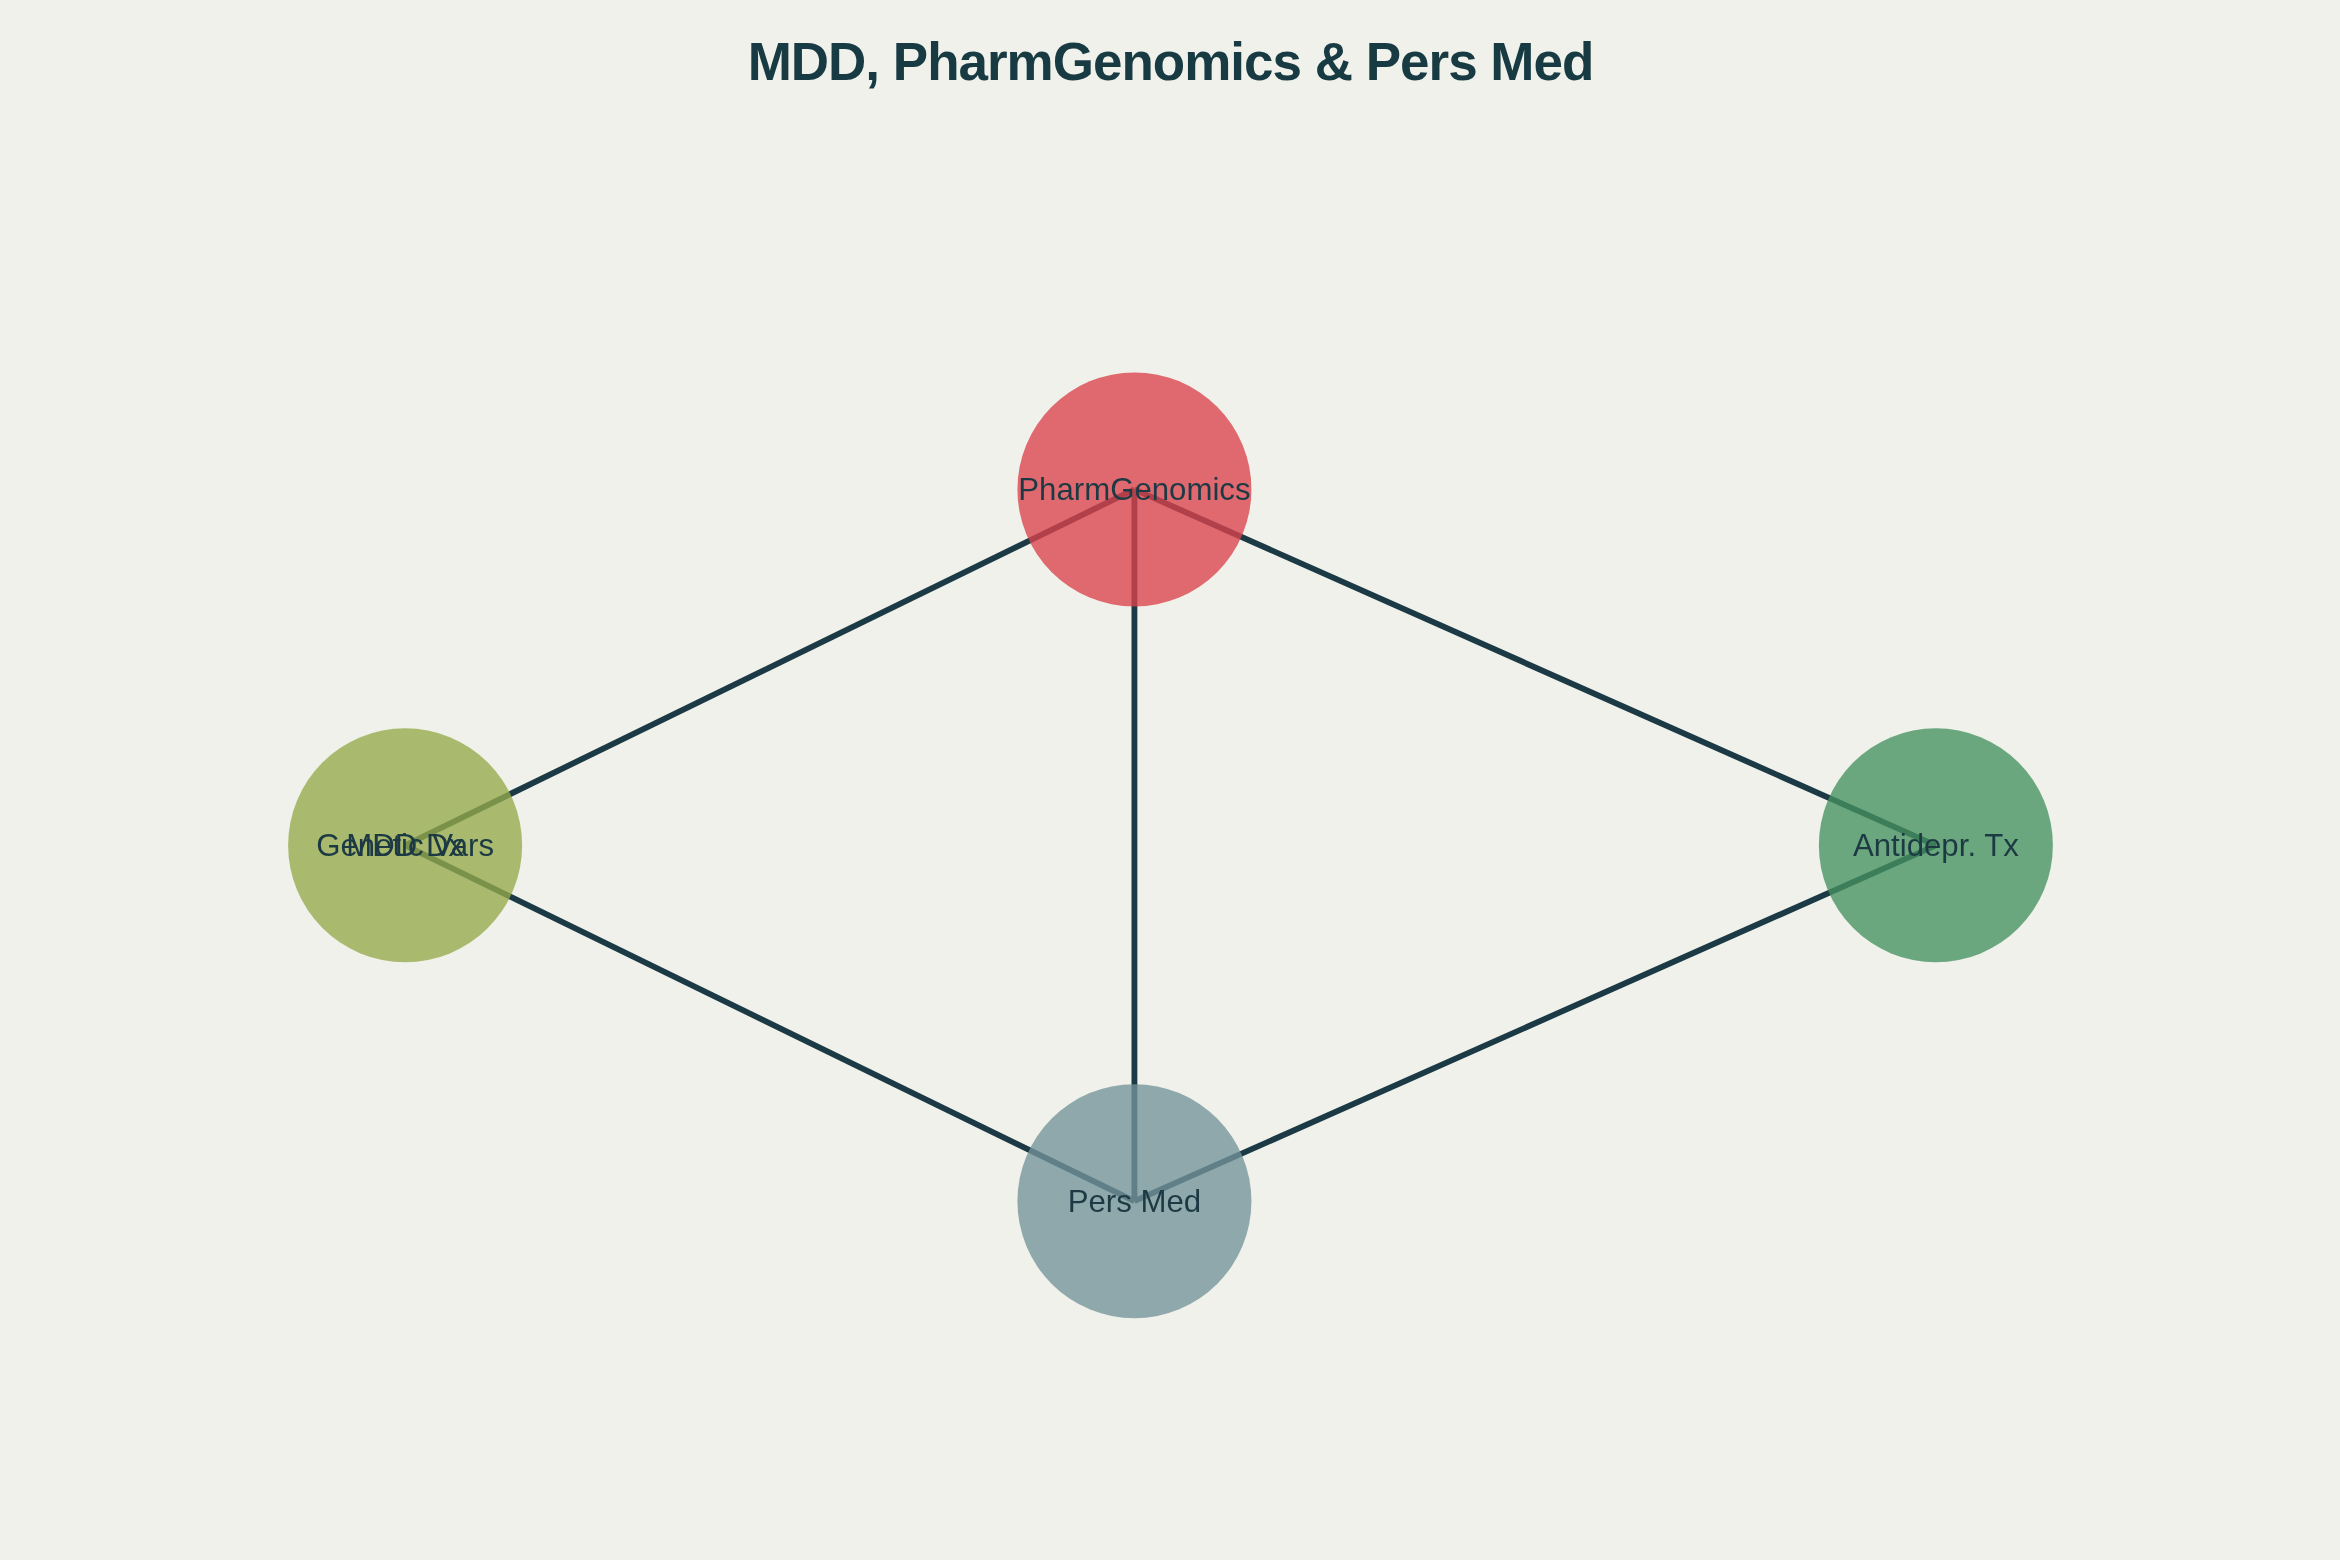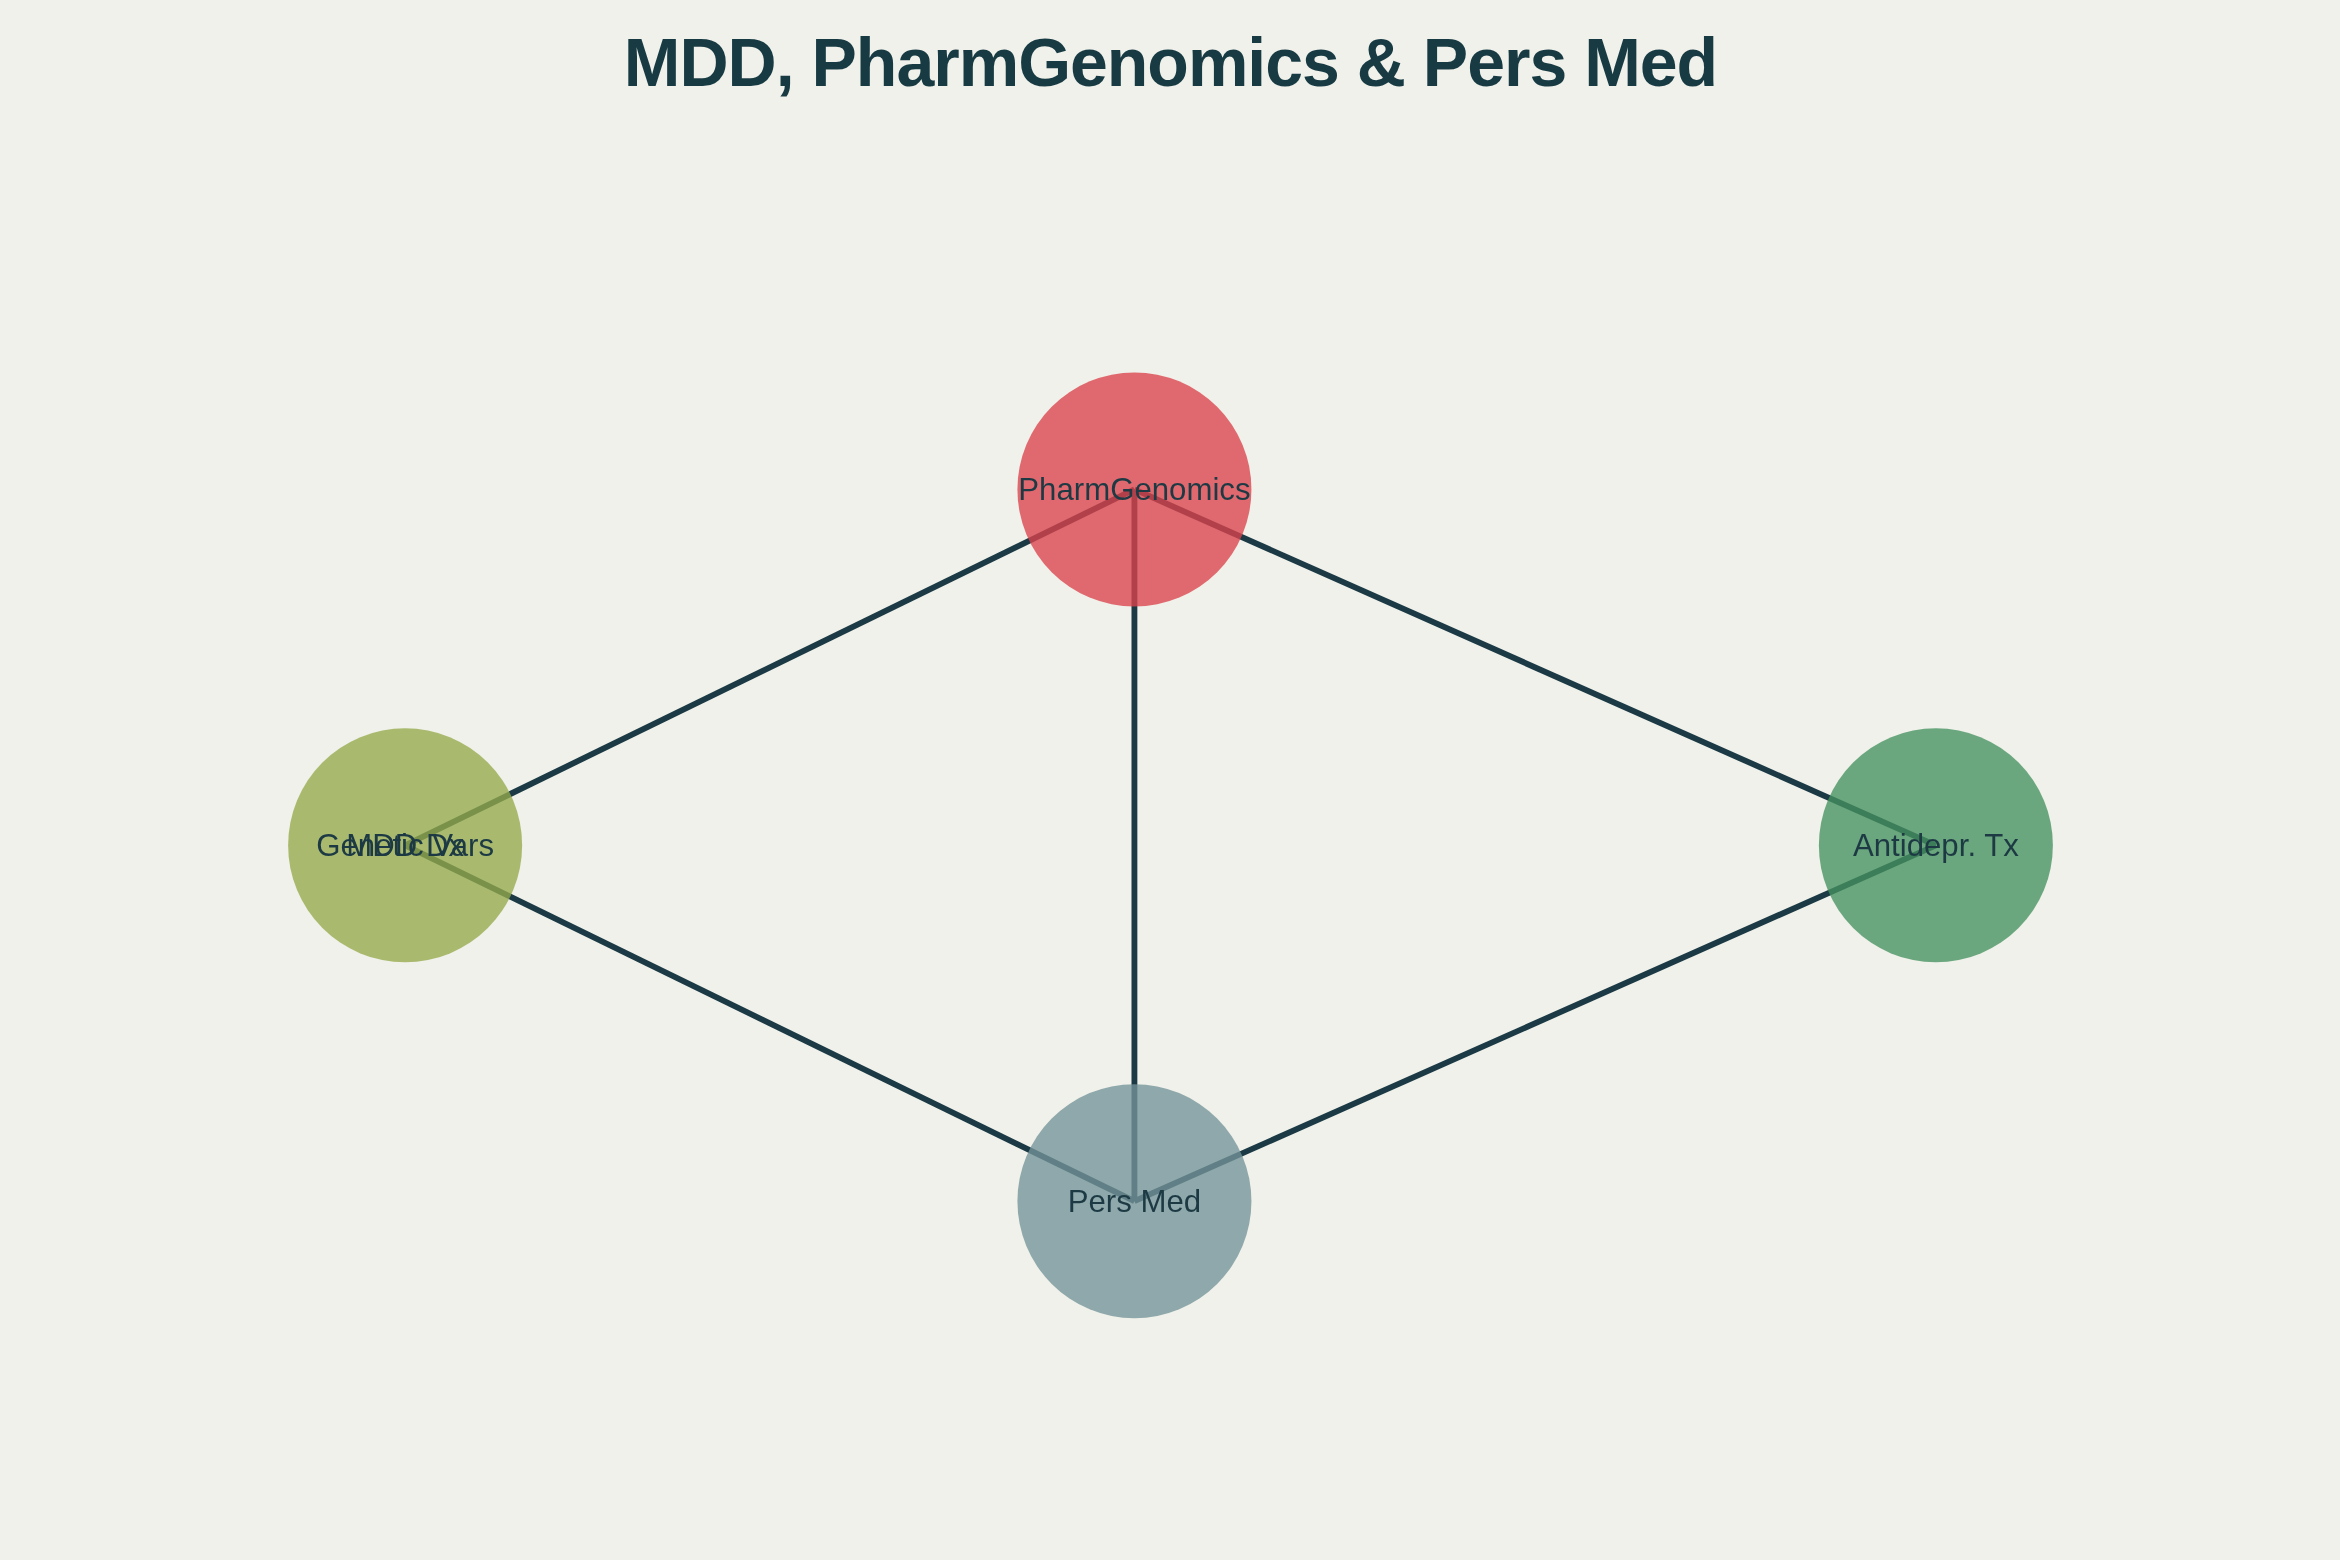--- a/index.html
+++ b/index.html
@@ -29,21 +29,21 @@
   }
   .figure-title {
     position: absolute;
     top: 27px;
     left: 0;
     width: 100%;
     margin: 0;
     text-align: center;
     font-family: "Liberation Sans", sans-serif;
     font-weight: 700;
-    font-size: 68px;
+    font-size: 53px;
     line-height: 70px;
     letter-spacing: -1px;
     color: #173A43;
   }
   .node-label {
     font-family: "Liberation Sans", sans-serif;
     font-weight: 400;
   }
 </style>
 </head>

